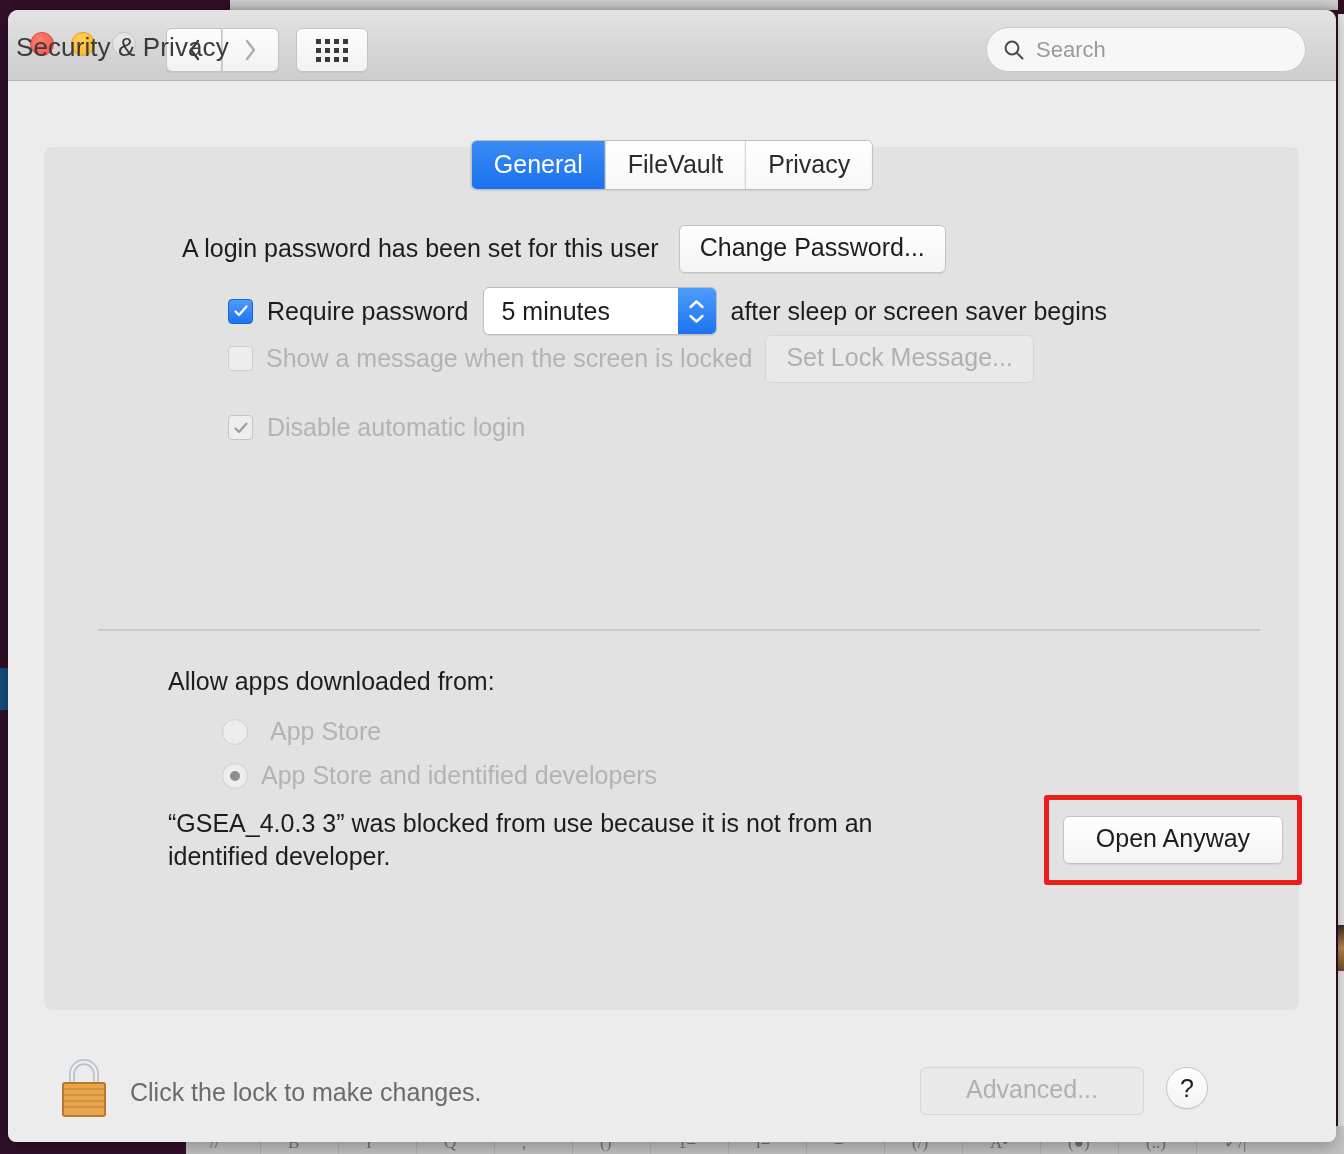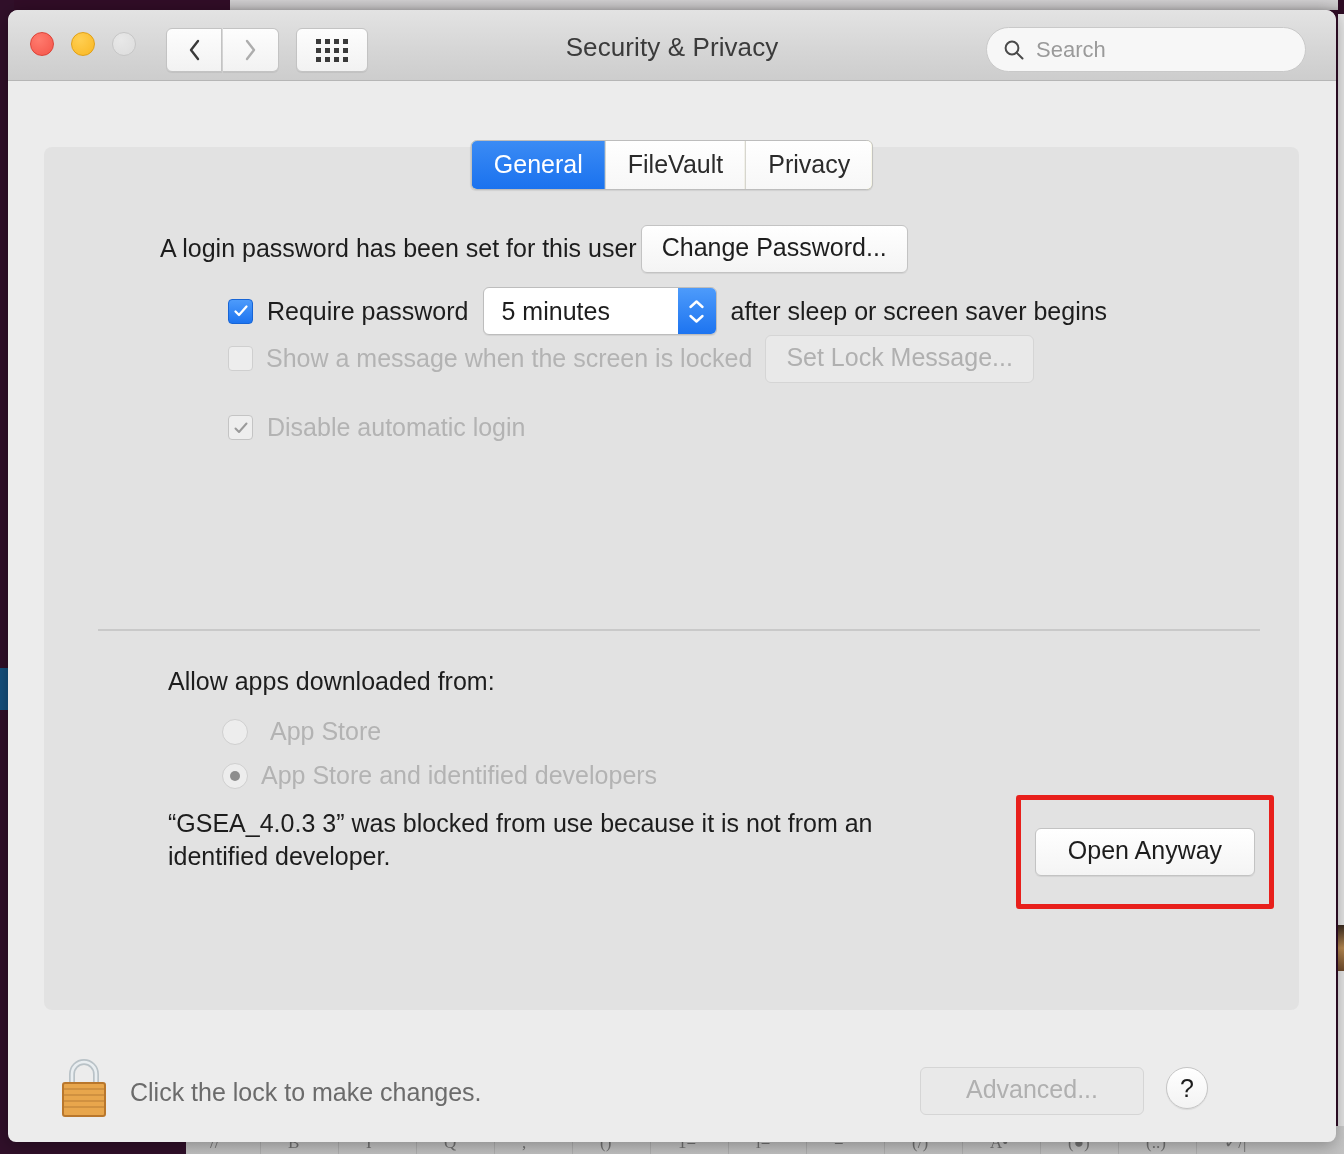--- a/index.html
+++ b/index.html
@@ -145,24 +145,24 @@
     display: grid;
     grid-template-columns: repeat(4, 5px);
     grid-auto-rows: 5px;
     gap: 4px;
   }
   .grid-dots i { display: block; width: 5px; height: 5px; background: #3a3a3a; }
 
   #window-title {
     position: absolute;
     left: 0; right: 0; top: 22px;
-    text-align: center;
     font-size: 26px;
     color: #3b3b3b;
     letter-spacing: .1px;
+    padding-left: 8px;
   }
 
   #search-field {
     position: absolute;
     right: 30px; top: 17px;
     width: 320px; height: 45px;
     background: #f7f7f7;
     border: 1px solid #c9c9c9;
     border-radius: 23px;
     box-sizing: border-box;
@@ -206,21 +206,21 @@
     left: 36px;
     top: 137px;
     width: 1255px;
     height: 863px;
     background: #e2e2e2;
     border-radius: 8px;
   }
 
   .row { position: absolute; display: flex; align-items: center; }
 
-  #row-login { left: 116px; top: 78px; gap: 4px; }
+  #row-login { left: 138px; top: 78px; gap: 20px; }
   #login-text { font-size: 25px; color: #1d1d1d; }
 
   .pushbtn {
     background: linear-gradient(180deg,#ffffff,#f4f4f4);
     border: 1px solid #c3c3c3;
     border-radius: 6px;
     font-size: 25px;
     color: #1d1d1d;
     padding: 8px 20px 10px;
     box-shadow: 0 1px 1px rgba(0,0,0,.07);
@@ -314,24 +314,24 @@
     position: absolute;
     left: 124px; top: 660px;
     width: 790px;
     font-size: 25px;
     line-height: 1.32;
     color: #1d1d1d;
   }
 
   #open-anyway-wrap {
     position: absolute;
-    left: 972px; top: 648px;
+    left: 1000px; top: 648px;
     border: 5px solid #e8201c;
     border-radius: 3px;
-    padding: 28px 14px;
+    padding: 16px 14px;
   }
   #open-anyway-btn {
     display: block;
     width: 220px;
     text-align: center;
   }
 
   
   #lock-btn {
     position: absolute;

